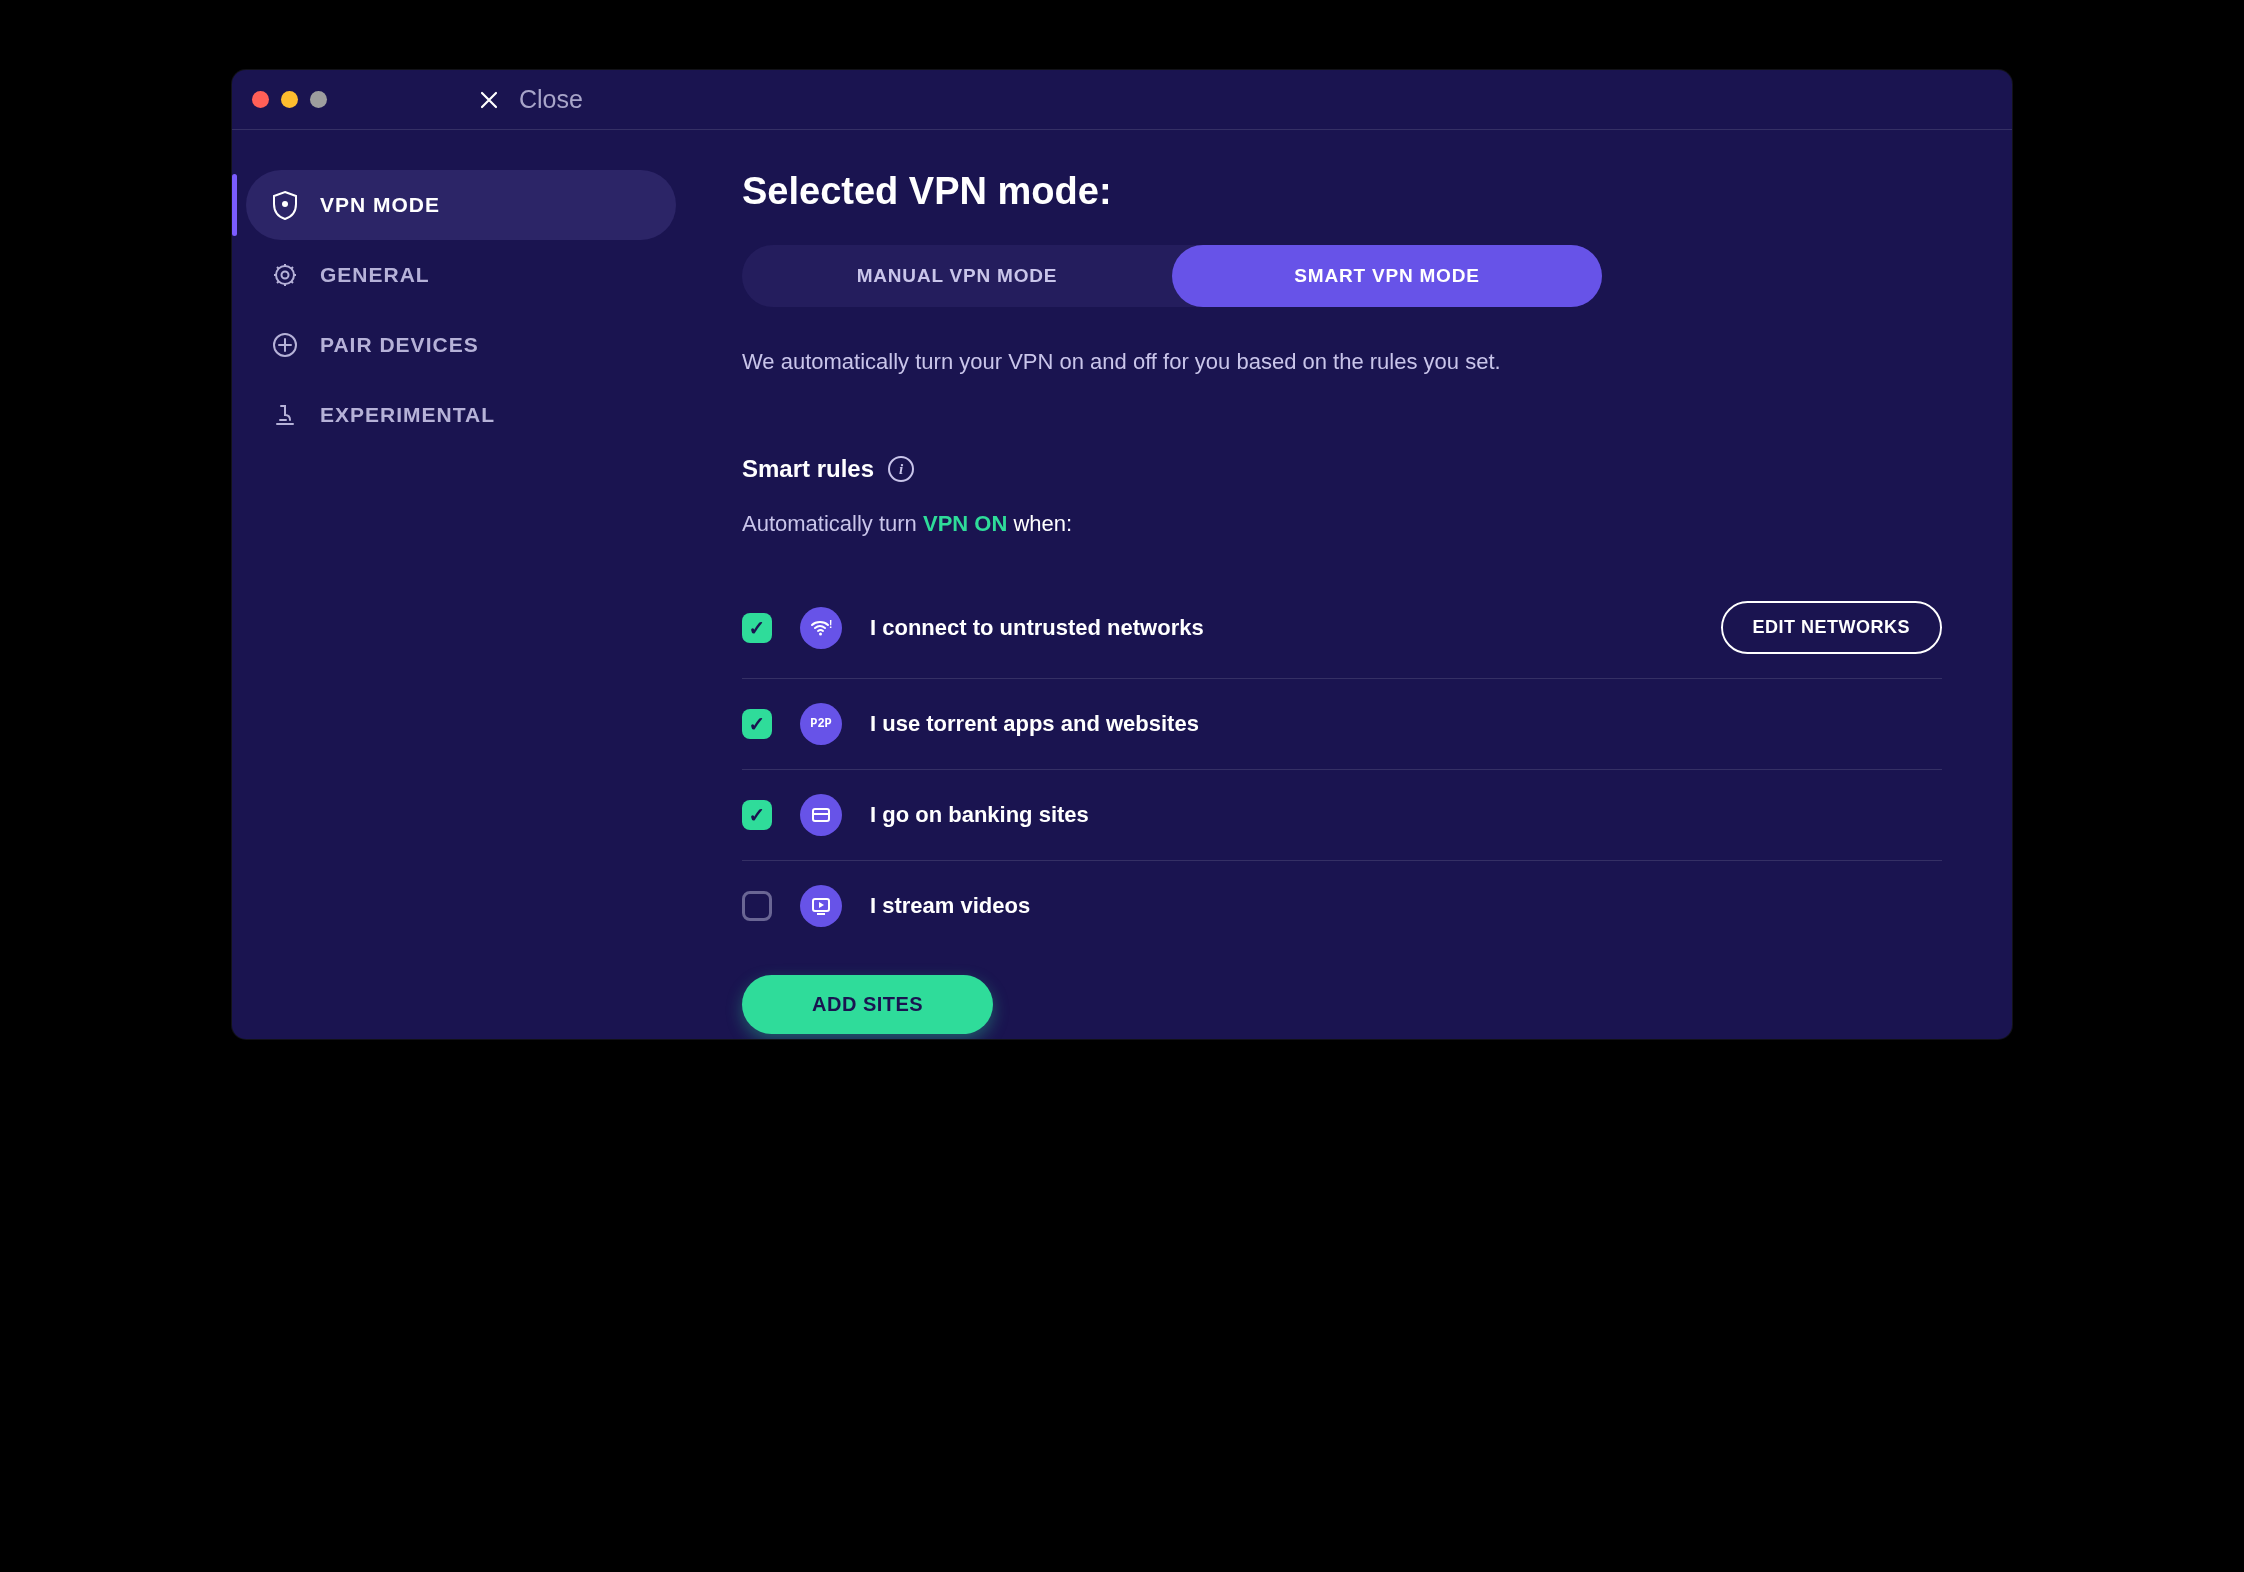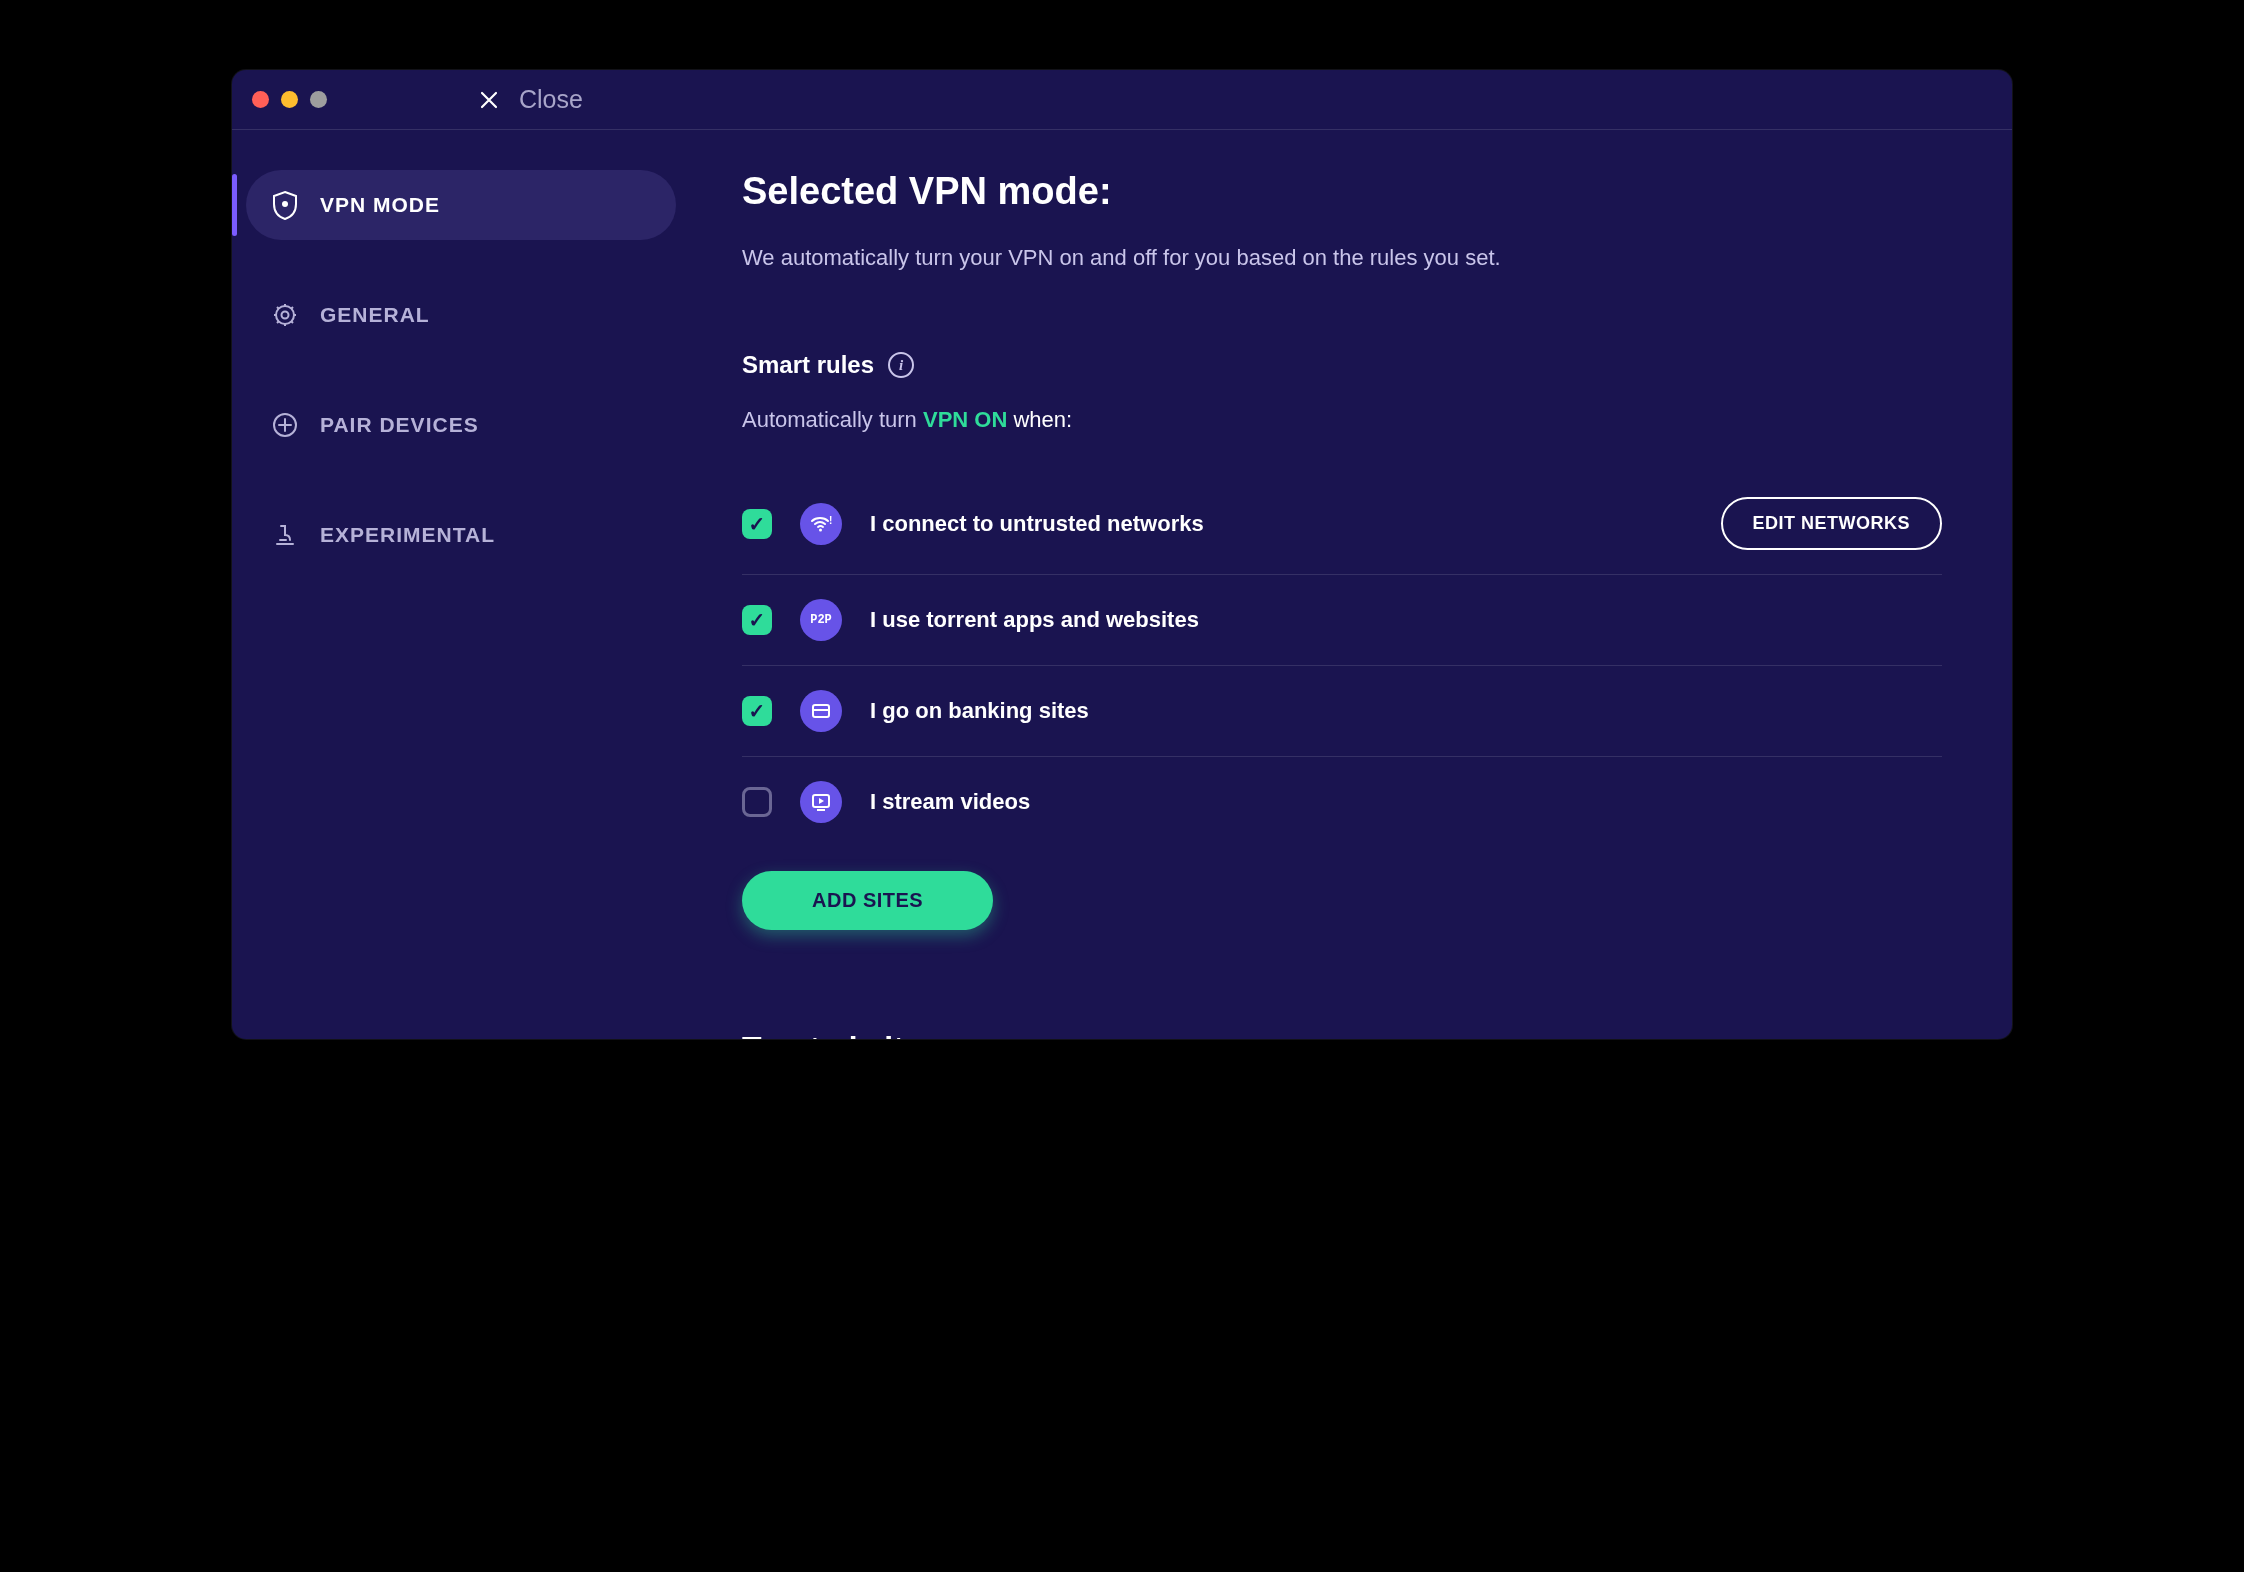--- a/index.html
+++ b/index.html
@@ -69,21 +69,20 @@
     padding-top: 40px;
     padding-left: 14px;
   }
   .sb-item {
     display: flex;
     align-items: center;
     gap: 20px;
     padding: 20px 24px;
     border-radius: 999px;
     cursor: pointer;
-    margin-bottom: 40px;
     width: 430px;
   }
   .sb-item.active {
     background: #2c2567;
     position: relative;
   }
   .sb-item.active::before {
     content: "";
     position: absolute;
     left: -14px;
@@ -293,20 +292,28 @@
         </span>
         <span class="sb-label">EXPERIMENTAL</span>
       </div>
 
     </div>
 
     <div class="content">
 
       <h1 class="heading">Selected VPN mode:</h1>
 
+      <div class="mode-toggle">
+        <div class="mode-btn inactive">
+          <span>MANUAL VPN MODE</span>
+        </div>
+        <div class="mode-btn active">
+          <span>SMART VPN MODE</span>
+        </div>
+      </div>
 
       <p class="description">We automatically turn your VPN on and off for you based on the rules you set.</p>
 
       <div class="section-header">
         <h2 class="section-title">Smart rules</h2>
         <div class="info-circle">i</div>
       </div>
 
       <p class="subtext">
         <span>Automatically turn </span><span class="vpn-on">VPN ON</span><span class="when"> when:</span>

